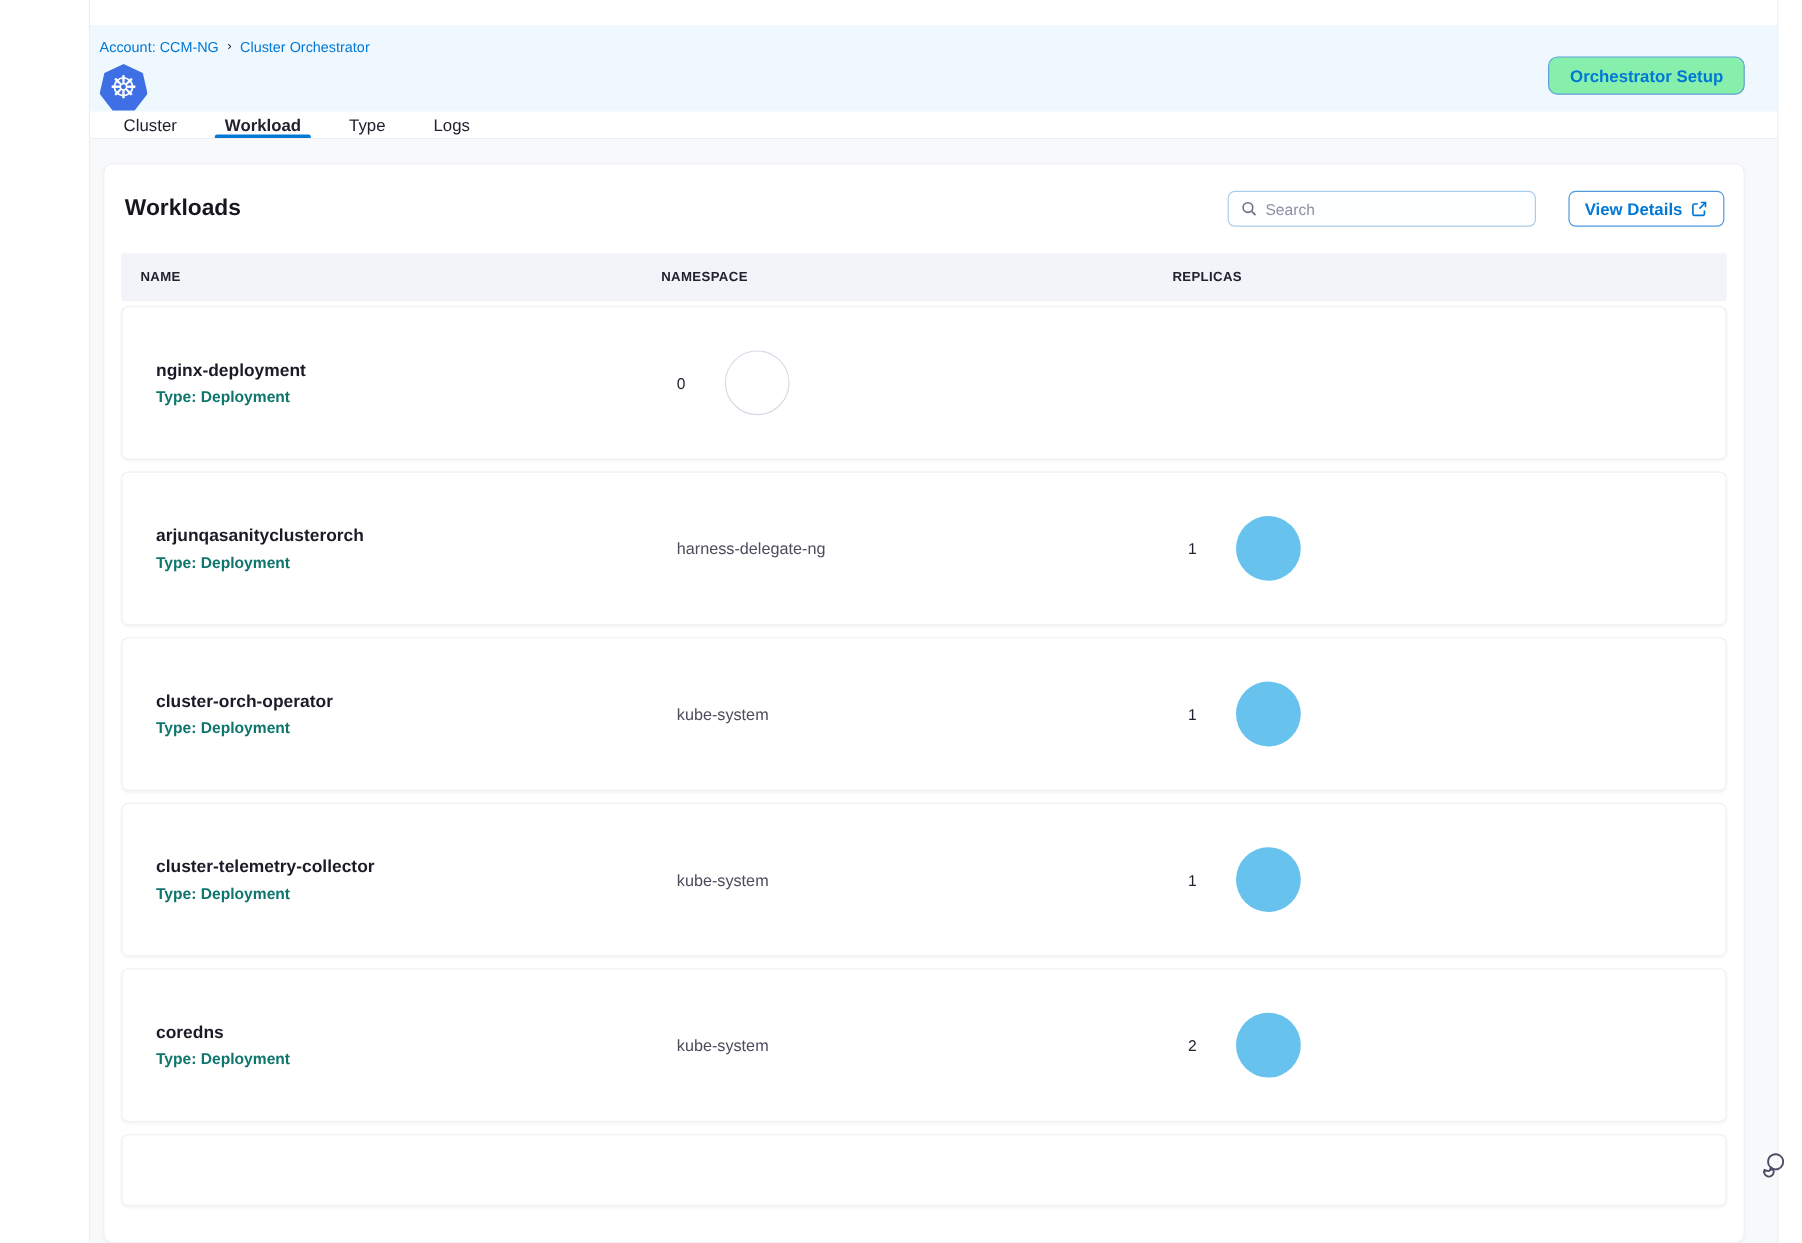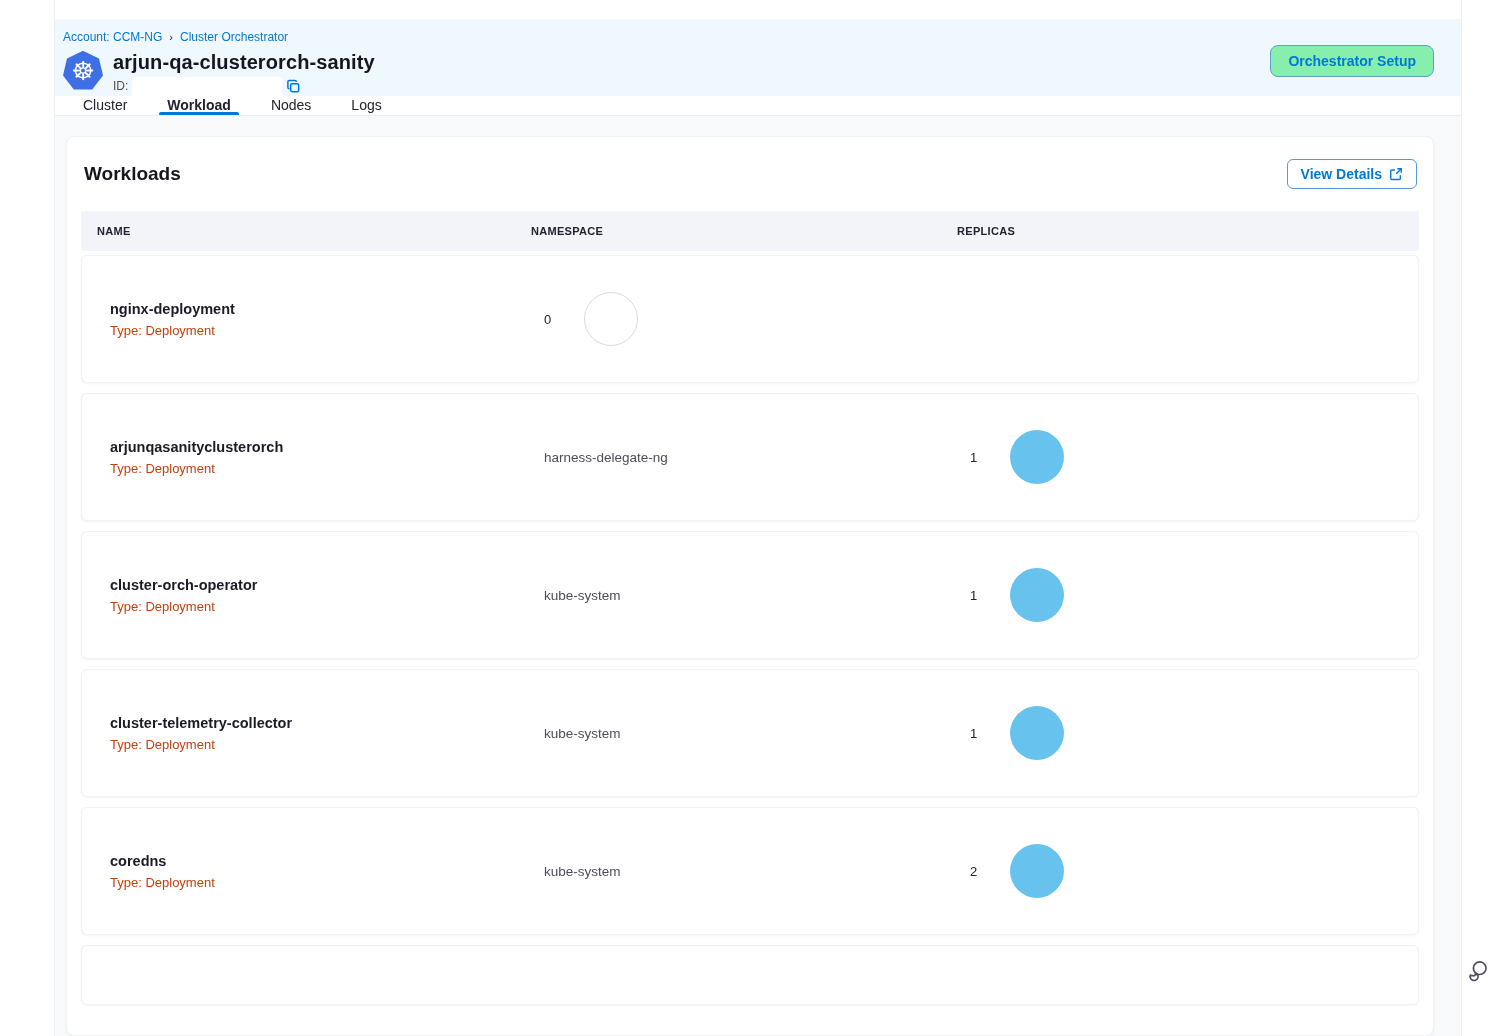--- a/index.html
+++ b/index.html
@@ -1,19 +1,19 @@
 <!DOCTYPE html>
 <html><head>
 <meta charset="utf-8">
 <style>
   * { margin:0; padding:0; box-sizing:border-box; }
   html,body { width:1502px; height:1036px; background:#ffffff; overflow:hidden;
               font-family:"Liberation Sans","DejaVu Sans",sans-serif; color:#1b1b28; }
 
-  .app { position:absolute; left:54px; top:0; width:1408px; height:1036px;
+  .app { position:absolute; left:74px; top:0; width:1408px; height:1036px;
          border-left:1px solid #eceef2; border-right:1px solid #eceef2;
          display:flex; flex-direction:column; background:#ffffff; }
 
   .topgap { height:45px; background:#ffffff; }
 
   
   .cluster-header { position:relative; height:88px; background:#eff8fe; padding:10px 0 0 8px; }
   .breadcrumb { font-size:12px; line-height:16px; display:flex; gap:7px; align-items:center; }
   .crumb-link { color:#0278d5; cursor:pointer; }
   .crumb-sep { color:#1b1b28; font-size:11px; }
@@ -64,21 +64,21 @@
   .grid-cols { display:grid; grid-template-columns:434px 426px 1fr; }
   .thead { background:#f3f3fa; height:40px; align-items:center; padding-left:16px;
            border-radius:2px; }
   .th { font-size:11px; font-weight:bold; color:#22222e; letter-spacing:.3px; }
   .rows { margin-top:4px; display:flex; flex-direction:column; gap:10px; }
   .row-card { background:#ffffff; border:1px solid #f1f1f6; border-radius:6px;
               box-shadow:0 1px 2px rgba(40,41,61,.05); height:128px;
               align-items:center; padding-left:28px; cursor:pointer; }
   .row-card.partial { height:60px; }
   .cell-name .wl-name { font-size:14.5px; font-weight:bold; color:#1b1b28; }
-  .cell-name .wl-type { font-size:13px; color:#c2410c; margin-top:6px; }
+  .cell-name .wl-type { font-size:13px; color:#0f766e; margin-top:6px;font-weight:bold; }
   .cell-ns { font-size:13.5px; color:#4c4c5c; }
   .cell-replicas { display:flex; align-items:center; gap:30px; }
   .replica-count { font-size:13px; color:#22222e; min-width:10px; }
   .replica-circle { width:54px; height:54px; border-radius:50%; }
   .replica-circle[data-state="filled"] { background:#67c2ee; }
   .replica-circle[data-state="empty"]  { background:#ffffff; border:1px solid #d8dae6; }
 
   
   .chat-fab { position:absolute; right:12px; top:958px; width:24px; height:24px; cursor:pointer; }
 </style>
@@ -89,49 +89,45 @@
   <div class="topgap"></div>
 
   <div class="cluster-header">
     <div class="breadcrumb">
       <span class="crumb-link">Account: CCM-NG</span>
       <span class="crumb-sep">›</span>
       <span class="crumb-link">Cluster Orchestrator</span>
     </div>
     <div class="title-row">
       <div class="k8s-icon">☸</div>
-      <div class="title-block">
-        <div class="page-title">arjun-qa-clusterorch-sanity</div>
-        <div class="id-row">
-          <span>ID:</span>
-          <span class="id-redaction"></span>
-          <span class="copy-icon">
-            <svg viewBox="0 0 16 16" width="15" height="15" fill="none" stroke="#0278d5" stroke-width="1.6">
-              <rect x="5" y="5" width="8.5" height="8.5" rx="1.5"></rect>
-              <path d="M11 3.2V3a1.5 1.5 0 0 0-1.5-1.5h-6A1.5 1.5 0 0 0 2 3v6a1.5 1.5 0 0 0 1.5 1.5h.2"></path>
-            </svg>
-          </span>
-        </div>
-      </div>
     </div>
     <button class="setup-btn">Orchestrator Setup</button>
   </div>
 
   <div class="tabbar">
     <div class="tab">Cluster</div>
     <div class="tab active">Workload</div>
-    <div class="tab">Nodes</div>
+    <div class="tab">Type</div>
     <div class="tab">Logs</div>
   </div>
 
   <div class="content">
     <div class="panel">
       <div class="panel-head">
         <div class="panel-title">Workloads</div>
         <div class="head-controls">
+          <div class="search-box">
+            <span style="display:flex;">
+              <svg viewBox="0 0 16 16" width="14" height="14" fill="none" stroke="#6b6d85" stroke-width="1.5">
+                <circle cx="6.8" cy="6.8" r="4.6"></circle>
+                  <path d="M10.4 10.4 L14 14"></path>
+              </svg>
+            </span>
+            <input type="text" placeholder="Search" style="">
+          </div>
           <button class="view-details-btn">
             <span>View Details</span>
             <span style="display:flex;">
               <svg viewBox="0 0 16 16" width="14" height="14" fill="none" stroke="#0278d5" stroke-width="1.6">
                 <path d="M13 9.5V13a1.2 1.2 0 0 1-1.2 1.2H3.2A1.2 1.2 0 0 1 2 13V4.6a1.2 1.2 0 0 1 1.2-1.2h3.5"></path>
                 <path d="M9.5 2h4.5v4.5"></path>
                   <path d="M14 2 8.2 7.8"></path>
               </svg>
             </span>
           </button>

